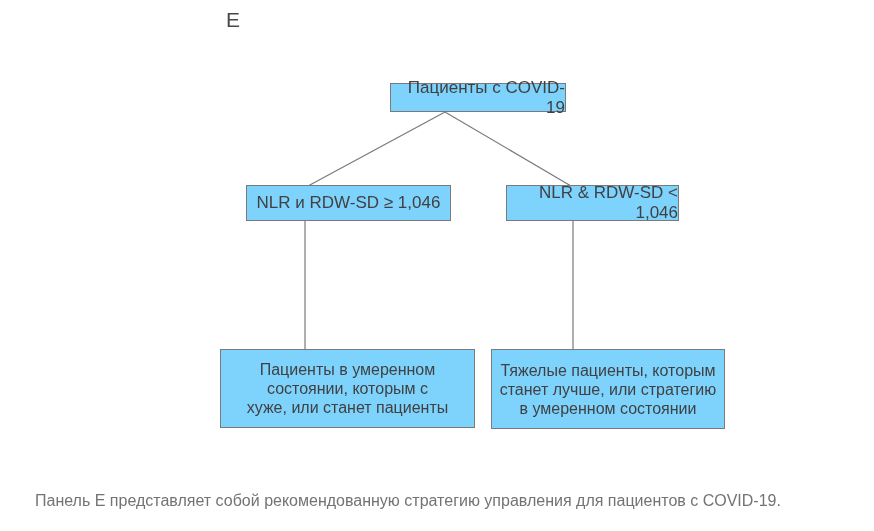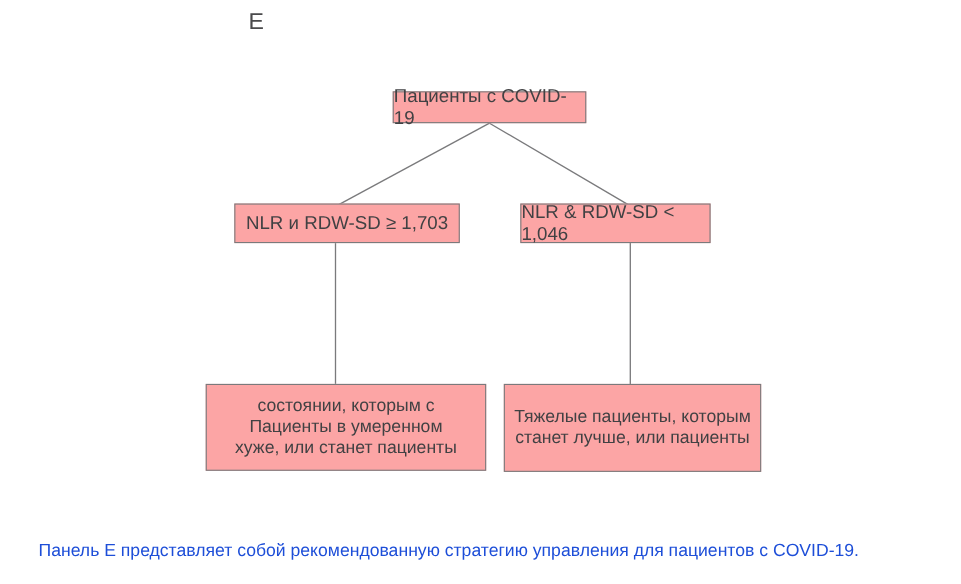--- a/index.html
+++ b/index.html
@@ -26,28 +26,29 @@
   .connectors {
     position: absolute;
     left: 0;
     top: 0;
     pointer-events: none;
   }
   .node {
     position: absolute;
     box-sizing: border-box;
     border: 1px solid #7a7a7c;
-    background: #fca5a5;
+    background: #7dd3fc;
     color: #414143;
     display: flex;
     flex-direction: column;
     align-items: center;
     justify-content: center;
-    text-align: left;
+    text-align: right;
     line-height: 1.15;
+    margin-left: 33px;
   }
   .node-root {
     left: 357px; top: 83px; width: 176px; height: 29px;
     font-size: 17px;
   }
   .node-branch-left {
     left: 213px; top: 185px; width: 205px; height: 36px;
     font-size: 17px;
   }
   .node-branch-right {
@@ -67,21 +68,21 @@
     line-height: 19px;
     white-space: nowrap;
   }
   .figure-caption {
     position: absolute;
     left: 35px;
     top: 491px;
     width: 820px;
     font-size: 16px;
     line-height: 20px;
-    color: #1d4ed8;
+    color: #737373;
   }
 </style>
 </head>
 <body>
 
 <div class="canvas">
 
   <div class="panel-label">E</div>
 
   <svg class="connectors" width="874" height="531">
@@ -89,33 +90,34 @@
     <line x1="445" y1="112" x2="571" y2="186" stroke="#7a7a7c" stroke-width="1.2"></line>
     <line x1="305" y1="221" x2="305" y2="349" stroke="#7a7a7c" stroke-width="1.2"></line>
     <line x1="573" y1="221" x2="573" y2="349" stroke="#7a7a7c" stroke-width="1.2"></line>
   </svg>
 
   <div class="node node-root">
     <span>Пациенты с COVID-19</span>
   </div>
 
   <div class="node node-branch-left">
-    <span>NLR и RDW-SD ≥ 1,703</span>
+    <span>NLR и RDW-SD ≥ 1,046</span>
   </div>
 
   <div class="node node-branch-right">
     <span>NLR &amp; RDW-SD &lt; 1,046</span>
   </div>
 
   <div class="node node-outcome-left">
+    <div class="line">Пациенты в умеренном</div>
     <div class="line">состоянии, которым с</div>
-    <div class="line">Пациенты в умеренном</div>
     <div class="line">хуже, или станет пациенты</div>
   </div>
 
   <div class="node node-outcome-right">
     <div class="line">Тяжелые пациенты, которым</div>
-    <div class="line">станет лучше, или пациенты</div>
+    <div class="line">станет лучше, или стратегию</div>
+    <div class="line">в умеренном состоянии</div>
   </div>
 
   <div class="figure-caption">Панель E представляет собой рекомендованную стратегию управления для пациентов с COVID-19.</div>
 
 </div>
 
 </body></html>

